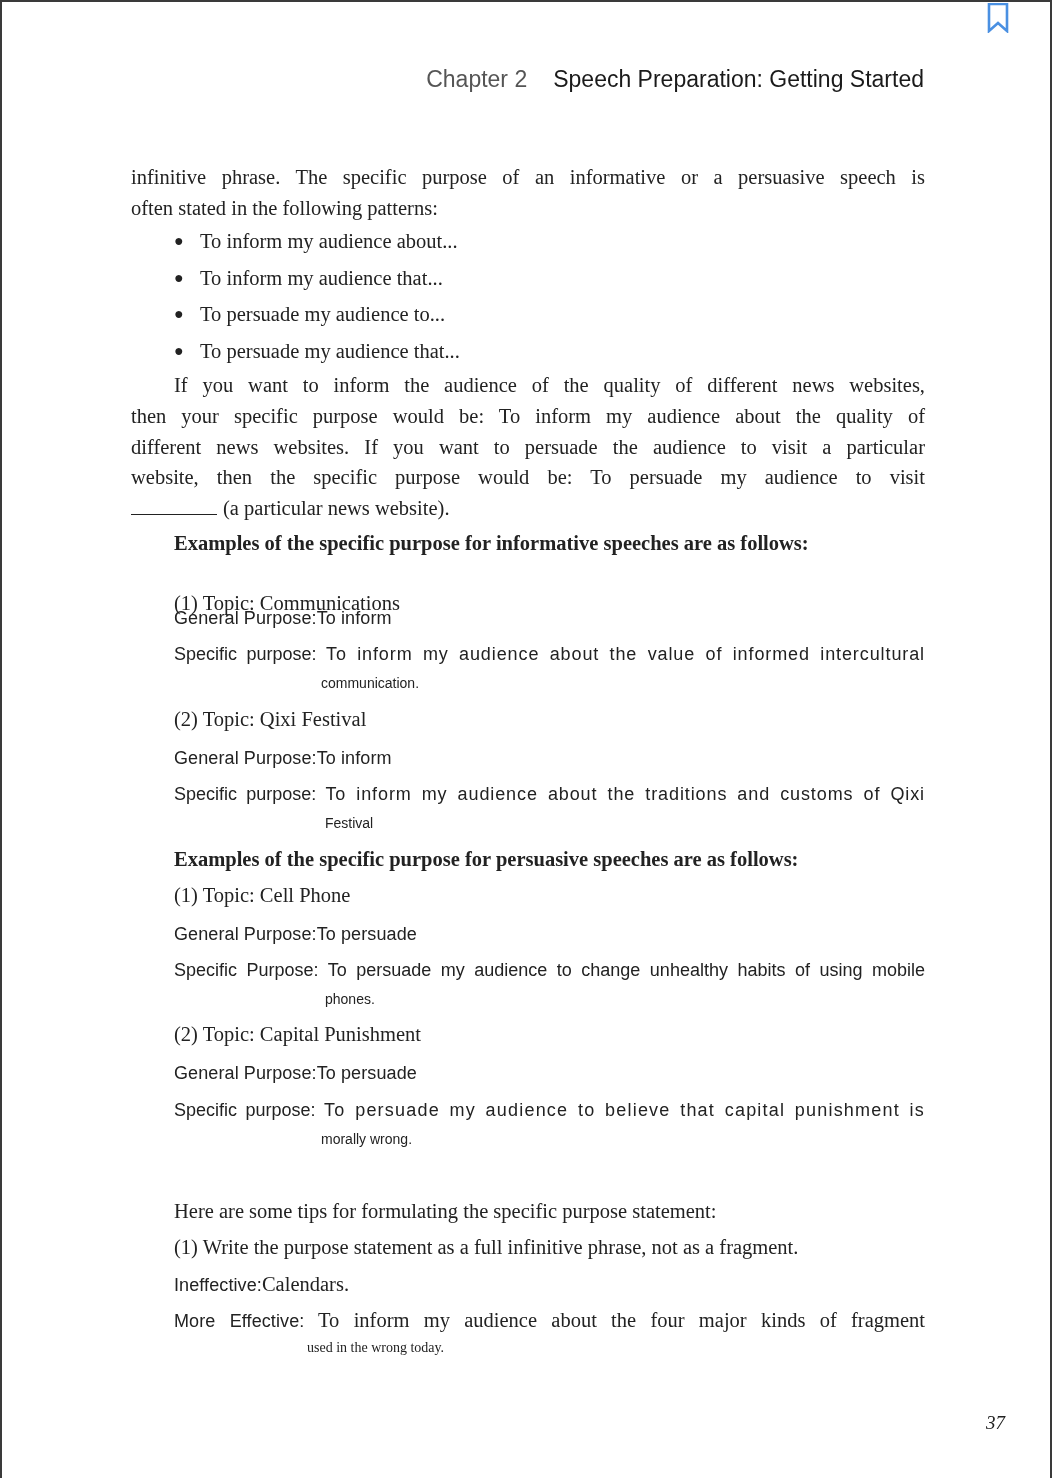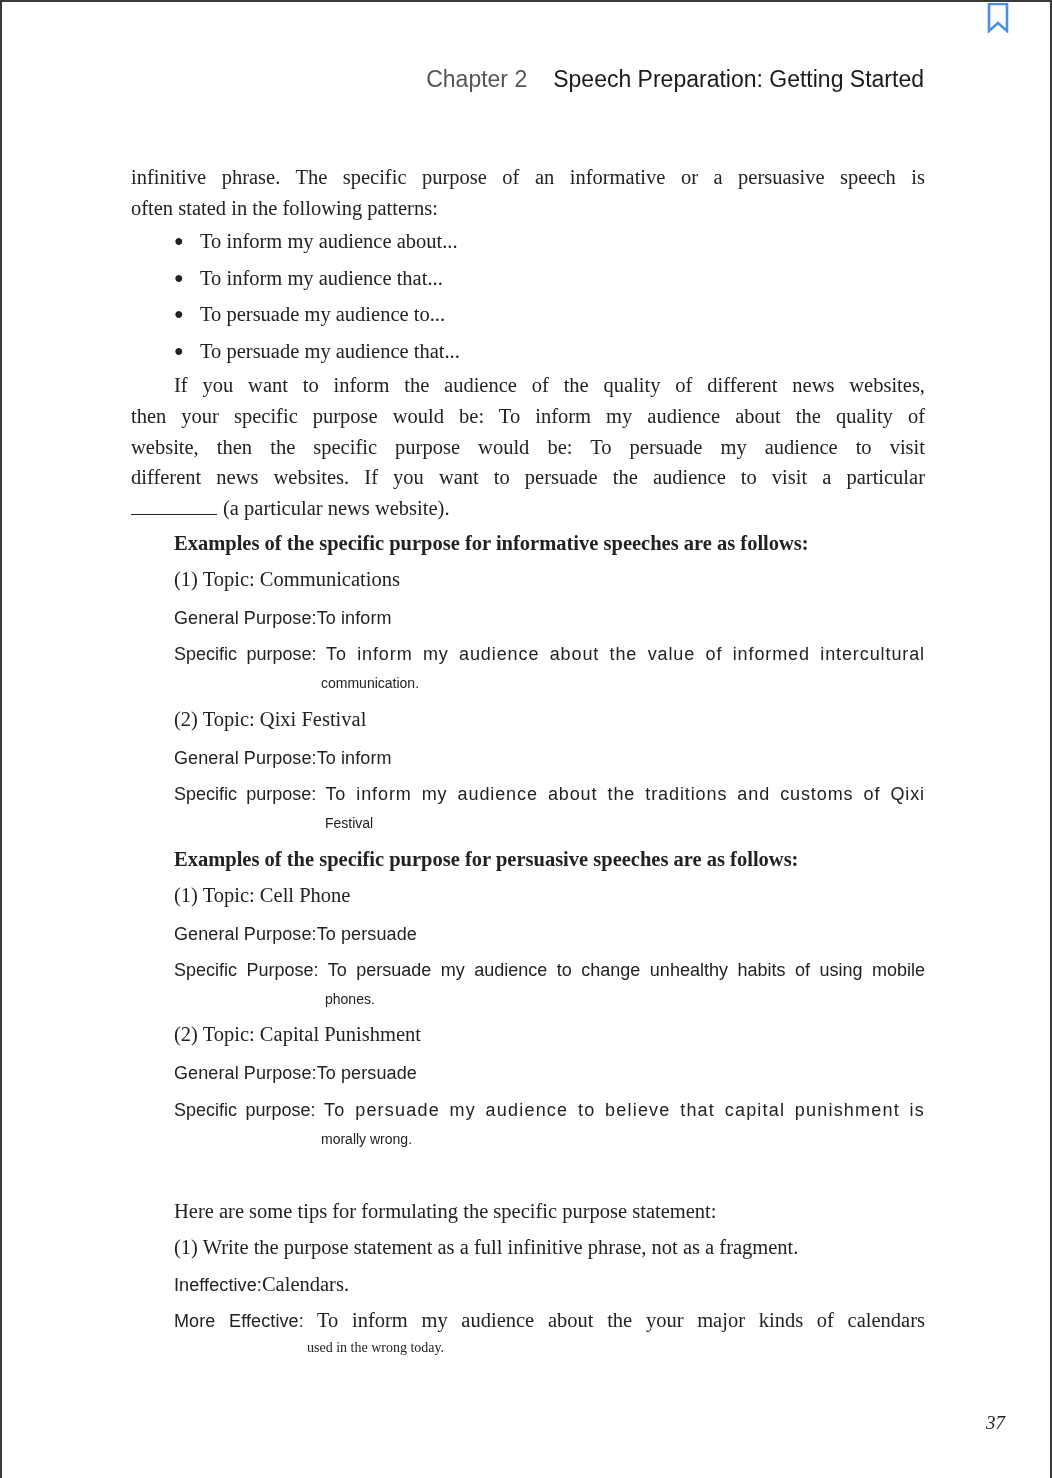--- a/index.html
+++ b/index.html
@@ -72,28 +72,28 @@
     </div>
   <div class="bullet">
       <span class="dot">●</span>
       <span>To persuade my audience that...</span>
     </div>
 </div>
 
 <div class="para serif" style="top:368px;">
   <span class="justify-line" style="padding-left:43px;">If you want to inform the audience of the quality of different news websites,</span>
   <span class="justify-line">then your specific purpose would be: To inform my audience about the quality of</span>
+  <span class="justify-line">different news websites. If you want to persuade the audience to visit a particular</span>
   <span class="justify-line">website, then the specific purpose would be: To persuade my audience to visit</span>
-  <span class="justify-line">different news websites. If you want to persuade the audience to visit a particular</span>
   <span style="display:block;"><span class="blank"></span><span>(a particular news website).</span></span>
 </div>
 
 <div class="line serif bold" style="top:530px;">Examples of the specific purpose for informative speeches are as follows:</div>
 
-<div class="line serif topic" style="top:566px;text-align:center;">(1) Topic: Communications</div>
+<div class="line serif topic" style="top:590px;text-align:center;">(1) Topic: Communications</div>
 <div class="line sans label-line" style="top:606px;"><span>General Purpose:</span><span>To inform</span></div>
 <div class="wrap-line sans" style="top:642px;"><span>Specific purpose:</span> <span style="letter-spacing:0.9px;">To inform my audience about the value of informed intercultural</span></div>
 <div class="cont sans" style="left:319px; top:673px;">communication.</div>
 
 <div class="line serif topic" style="top:706px;">(2) Topic: Qixi Festival</div>
 <div class="line sans label-line" style="top:746px;"><span>General Purpose:</span><span>To inform</span></div>
 <div class="wrap-line sans" style="top:782px;"><span>Specific purpose:</span> <span style="letter-spacing:0.9px;">To inform my audience about the traditions and customs of Qixi</span></div>
 <div class="cont sans" style="left:323px; top:813px;">Festival</div>
 
 <div class="line serif bold" style="top:846px;">Examples of the specific purpose for persuasive speeches are as follows:</div>
@@ -104,16 +104,16 @@
 <div class="cont sans" style="left:323px; top:989px;">phones.</div>
 
 <div class="line serif topic" style="top:1021px;">(2) Topic: Capital Punishment</div>
 <div class="line sans label-line" style="top:1061px;"><span>General Purpose:</span><span>To persuade</span></div>
 <div class="wrap-line sans" style="top:1098px;"><span>Specific purpose:</span> <span style="letter-spacing:1.2px;">To persuade my audience to believe that capital punishment is</span></div>
 <div class="cont sans" style="left:319px; top:1129px;">morally wrong.</div>
 
 <div class="line serif topic" style="top:1198px;">Here are some tips for formulating the specific purpose statement:</div>
 <div class="line serif topic" style="top:1234px;">(1) Write the purpose statement as a full infinitive phrase, not as a fragment.</div>
 <div class="line" style="top:1271px;"><span class="sans label-line">Ineffective:</span><span class="serif topic">Calendars.</span></div>
-<div class="wrap-line" style="top:1307px;"><span class="sans label-line">More Effective:</span> <span class="serif topic">To inform my audience about the your major kinds of calendars</span></div>
+<div class="wrap-line" style="top:1307px;"><span class="sans label-line">More Effective:</span> <span class="serif topic">To inform my audience about the four major kinds of fragment</span></div>
 <div class="cont serif topic" style="left:305px; top:1338px;">used in the wrong today.</div>
 
 <div class="page-num">37</div>
 
 </body></html>

